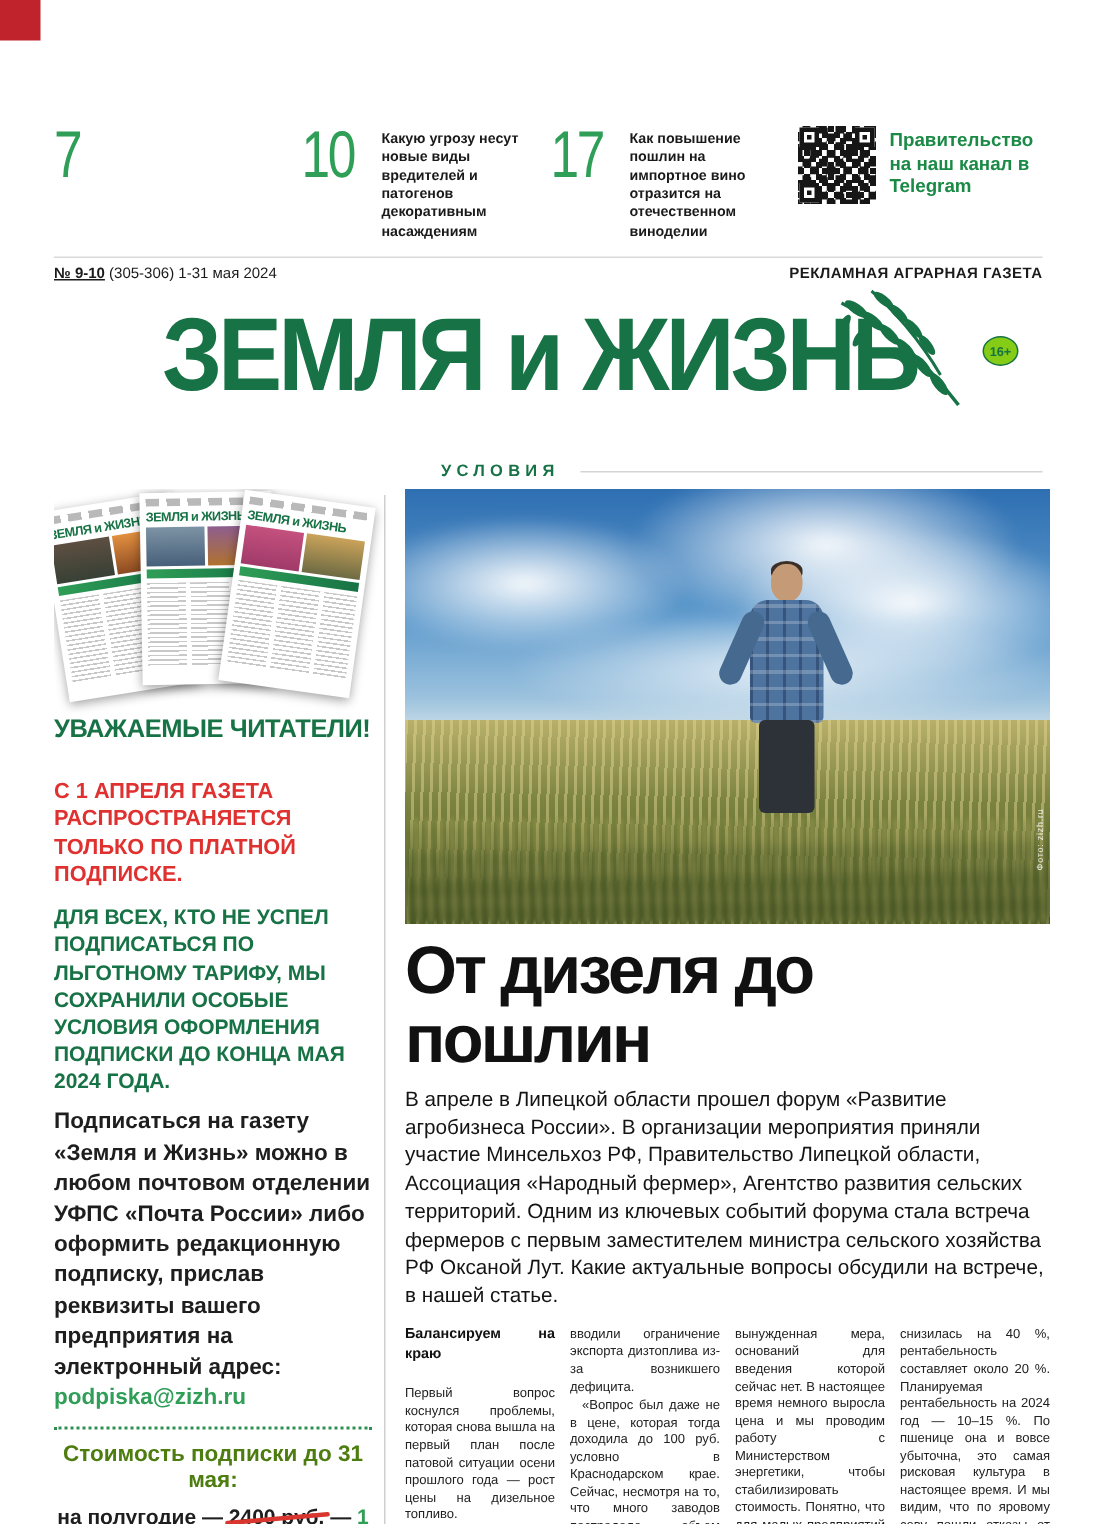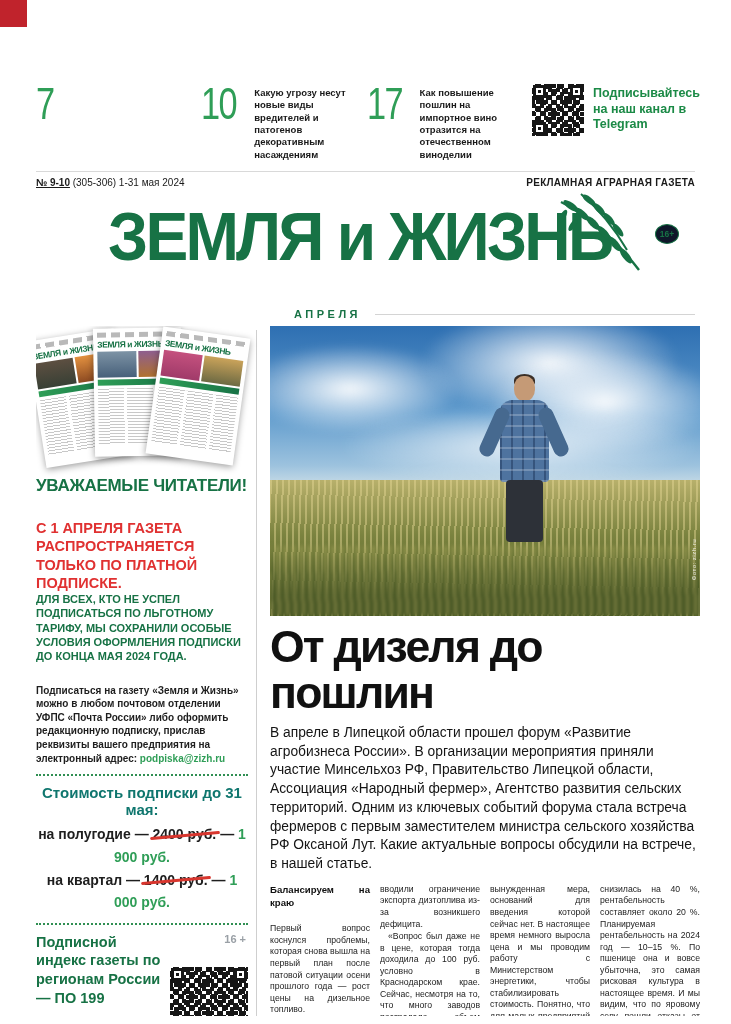--- a/index.html
+++ b/index.html
@@ -34,21 +34,21 @@
   .issue-right { font-weight:700; letter-spacing:.3px; }
 
   
   .masthead { position:relative; height:108px; margin:8px 36px 0 36px; }
   .masthead-title { position:absolute; left:72px; top:6px; font-size:69px; line-height:1;
                     font-weight:800; color:#177245; letter-spacing:-3px; transform:scaleX(.93);
                     transform-origin:left top; white-space:nowrap; }
   .wheat { position:absolute; right:48px; top:-4px; }
   .age-badge { position:absolute; right:16px; top:28px; width:24px; height:20px; border:1.4px solid #177245;
                border-radius:50%; color:#177245; font-size:8.5px; font-weight:700;
-               display:flex; align-items:center; justify-content:center; background:#0f172a; }
+               display:flex; align-items:center; justify-content:center; background:#84cc16; }
 
   
   .section-row { display:flex; align-items:center; gap:14px; margin:4px 36px 0 294px; }
   .section-label { font-size:11px; font-weight:700; color:#177245; letter-spacing:3.5px; }
   .section-rule { flex:1; border-top:1px solid #d4d4d4; }
 
   
   .content { display:flex; margin:6px 31px 0 36px; height:690px; overflow:hidden; }
   .left-col { width:212px; flex:0 0 212px; }
   .v-divider { width:1px; background:#cfcfcf; margin:4px 5px 0 8px; }
@@ -70,26 +70,26 @@
   .t3 .ph-a{ background:linear-gradient(#c4517e,#a03a69); } .t3 .ph-b{ background:linear-gradient(#caa35a,#6d6a43); }
   .thumb-head { height:6px; margin-top:2px; background:linear-gradient(90deg,#2f9e57,#177245); }
   .thumb-text { height:56px; margin-top:3px;
       background:
         linear-gradient(90deg, transparent 0 26px, #fff 26px 29px, transparent 29px 55px, #fff 55px 58px, transparent 58px),
         repeating-linear-gradient(#c8c8c8 0 1px, #fff 1px 3px); }
 
   
   .greeting { margin-top:8px; font-size:17px; font-weight:800; color:#177245; letter-spacing:-.3px; }
   .alert-red { margin-top:23px; font-size:14.5px; font-weight:800; color:#e03131; line-height:1.26; }
-  .info-green { font-size:11px; font-weight:800; color:#177245; line-height:1.3; }
-  .how-to { margin-top:20px; font-size:10px; font-weight:700; line-height:1.36; color:#1e1e1e; }
+  .info-green { margin-top:10px; font-size:14px; font-weight:800; color:#177245; line-height:1.3; }
+  .how-to { margin-top:9px; font-size:15px; font-weight:700; line-height:1.36; color:#1e1e1e; }
   .email { color:#2f9e57; }
   .dotted { border-top:2px dotted #2f8f52; margin:9px 0 8px; }
   .prices-block { text-align:center; }
-  .prices-title { font-size:15px; font-weight:800; color:#0f766e; margin-bottom:5px; }
+  .prices-title { font-size:15px; font-weight:800; color:#4d7c0f; margin-bottom:5px; }
   .price-row { font-size:14px; font-weight:800; line-height:1.62; color:#1e1e1e; }
   .price-old { position:relative; display:inline-block; }
   .price-old::after { content:""; position:absolute; left:-3px; right:-3px; top:46%; height:3px;
                       background:#d8362e; transform:rotate(-5deg); border-radius:2px; }
   .price-new { color:#2f9e57; }
   .indexes { position:relative; }
   .idx { font-size:14.5px; font-weight:800; color:#177245; line-height:1.28; width:130px; }
   .age-note { position:absolute; right:2px; top:0; font-size:11px; color:#9aa0a6; font-weight:700; }
   .qr-big { position:absolute; right:0; top:34px; width:78px; height:78px; }
 
@@ -156,21 +156,21 @@
     <div class="teaser">
       <span class="teaser-num">17</span>
       <span class="teaser-text">Как повышение пошлин на импортное вино отразится на отечественном виноделии</span>
     </div>
     <div class="tg-block">
       <div class="qr qr-sm">
         <i class="fs tl"></i>
           <i class="fs tr"></i>
           <i class="fs bl"></i>
       </div>
-      <span class="tg-text">Подписывайтесь на наш канал в Telegram</span>
+      <span class="tg-text">Правительство на наш канал в Telegram</span>
     </div>
   </header>
 
   <div class="issue-row">
     <span class="issue-left"><b>№ 9-10</b><span> (305-306) 1-31 мая 2024</span></span>
     <span class="issue-right">РЕКЛАМНАЯ АГРАРНАЯ ГАЗЕТА</span>
   </div>
 
   <div class="masthead">
     <div class="masthead-title">ЗЕМЛЯ и ЖИЗНЬ</div>
@@ -189,21 +189,21 @@
         <ellipse cx="54" cy="27" rx="8" ry="3" transform="rotate(48 54 27)"></ellipse>
         <ellipse cx="63" cy="38" rx="8" ry="3" transform="rotate(52 63 38)"></ellipse>
         <ellipse cx="8" cy="24" rx="7" ry="2.8" transform="rotate(120 8 24)"></ellipse>
         <ellipse cx="18" cy="33" rx="7" ry="2.8" transform="rotate(125 18 33)"></ellipse>
       </g>
     </svg>
     <div class="age-badge">16+</div>
   </div>
 
   <div class="section-row">
-    <span class="section-label">АПРЕЛЯ</span>
+    <span class="section-label">УСЛОВИЯ</span>
     <span class="section-rule"></span>
   </div>
 
   <div class="content">
 
     <aside class="left-col">
 
       <div class="thumbs">
         <div class="thumb t1">
           <div class="thumb-strip"></div>

